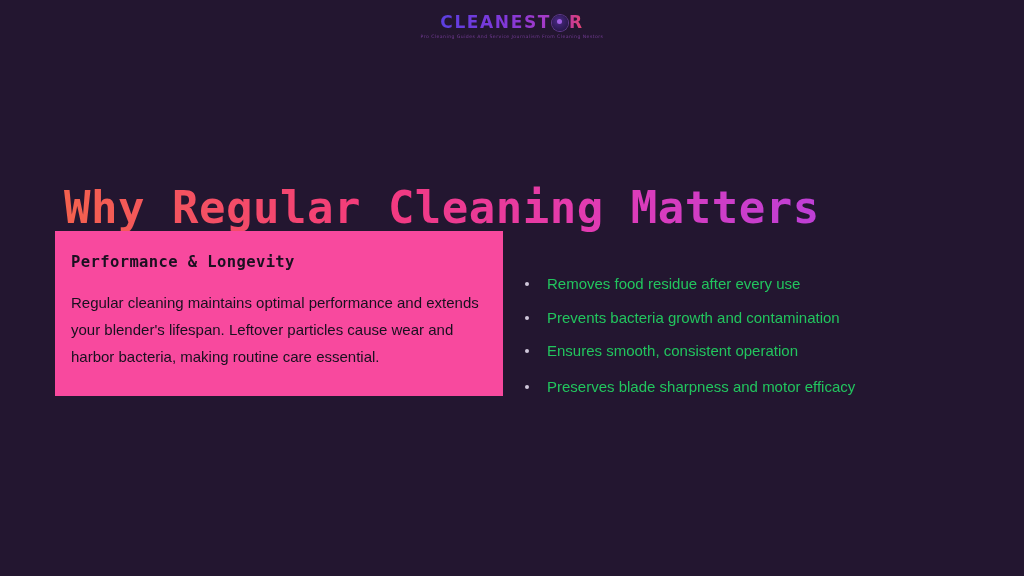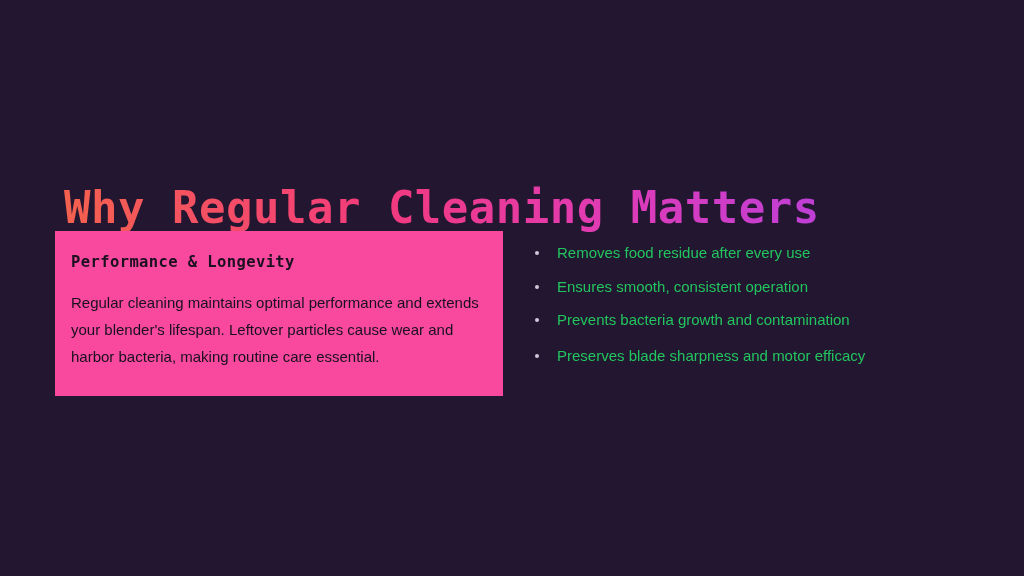--- a/index.html
+++ b/index.html
@@ -105,22 +105,22 @@
     color: transparent;
   }
 
   
   .columns {
     position: absolute;
     left: 55px;
     top: 231px;
     width: 914px;
     display: flex;
-    align-items: flex-start;
-    gap: 22px;
+    align-items: flex-end;
+    gap: 12px;
   }
 
   .card {
     width: 448px;
     box-sizing: border-box;
     background: #F8499E;
     padding: 22px 24px 26px 16px;
     flex: none;
   }
   .card-heading {
@@ -181,43 +181,51 @@
     height: 4px;
     border-radius: 50%;
     background: #CFC7DA;
   }
 </style>
 </head>
 <body>
 
 <div class="slide">
 
+  <div class="brand">
+    <div class="brand-wordmark">
+      <span class="brand-seg-a">CLEANEST</span>
+      <span class="brand-mark"></span>
+      <span class="brand-seg-b">R</span>
+    </div>
+    <div class="brand-tagline">Pro Cleaning Guides And Service Journalism From Cleaning Nestors</div>
+  </div>
 
   <h1 class="slide-title">Why Regular Cleaning Matters</h1>
 
   <div class="columns">
 
     <div class="card">
       <h2 class="card-heading">Performance &amp; Longevity</h2>
       <p class="card-body">Regular cleaning maintains optimal performance and extends your blender's lifespan. Leftover particles cause wear and harbor bacteria, making routine care essential.</p>
     </div>
 
     <div class="panel">
       <ul class="bullet-list">
         <li class="bullet-item">
           <span class="bullet-dot"></span>
           <span>Removes food residue after every use</span>
         </li>
         <li class="bullet-item">
           <span class="bullet-dot"></span>
+          <span>Prevents bacteria growth and contamination</span>
+        </li>
+        <li class="bullet-item">
+          <span class="bullet-dot"></span>
           <span>Ensures smooth, consistent operation</span>
-        </li>
-        <li class="bullet-item">
-          <span class="bullet-dot"></span>
-          <span>Prevents bacteria growth and contamination</span>
         </li>
         <li class="bullet-item">
           <span class="bullet-dot"></span>
           <span>Preserves blade sharpness and motor efficacy</span>
         </li>
       </ul>
     </div>
 
   </div>
 </div>

